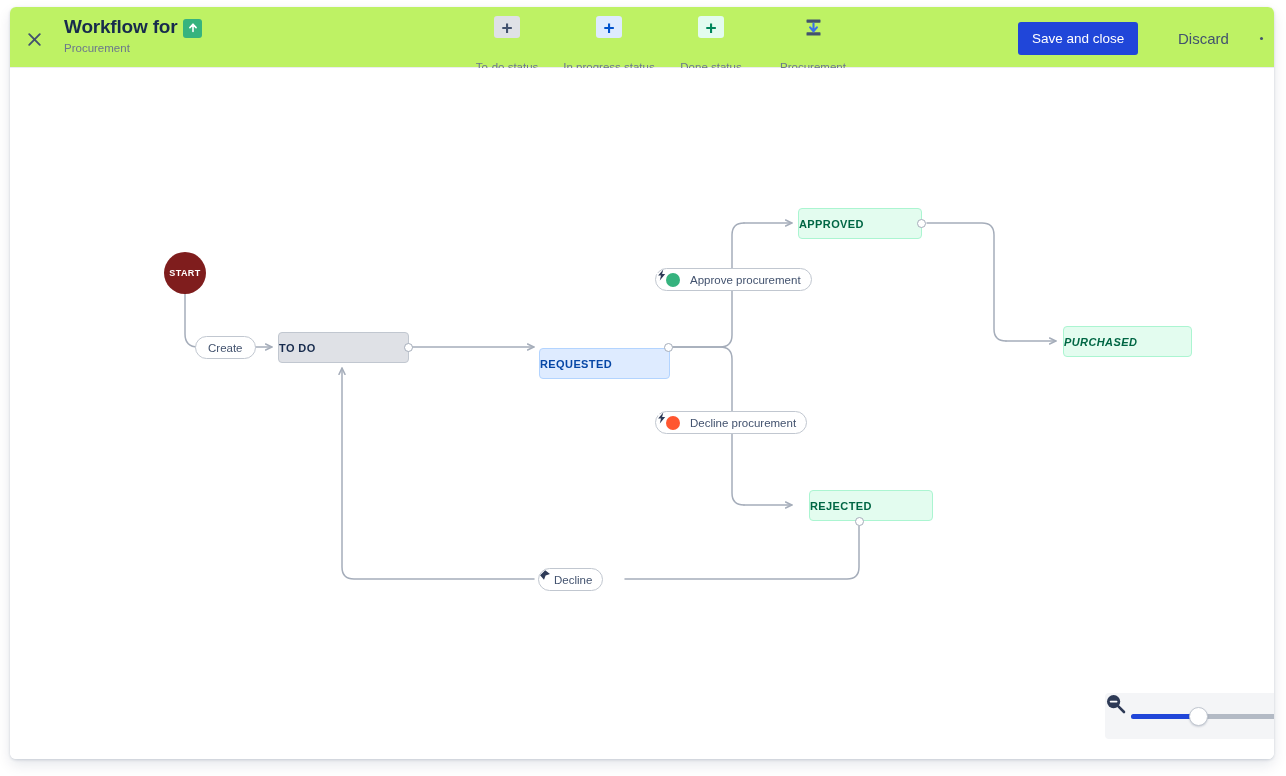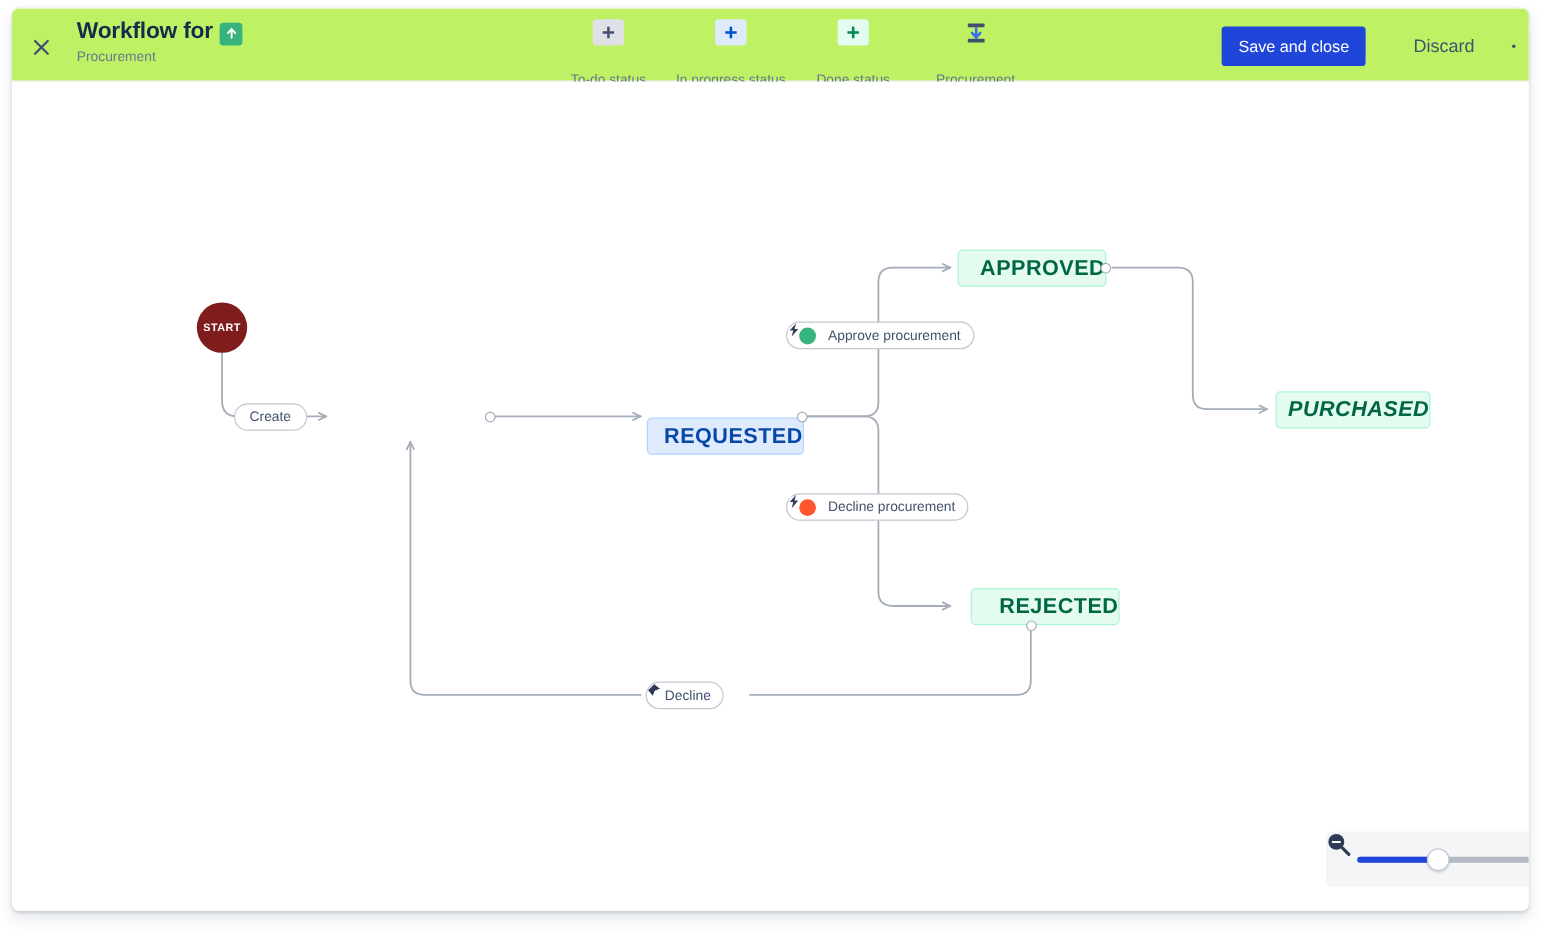--- a/index.html
+++ b/index.html
@@ -113,22 +113,22 @@
     width: 1264px; height: 691px;
     background: #ffffff; overflow: hidden;
   }
   .canvas svg { position: absolute; left: 0; top: 0; }
 
   
   .node {
     position: absolute;
     height: 31px;
     border-radius: 4px;
-    display: flex; align-items: center; justify-content: flex-end;
-    font-size: 18px; font-weight: bold; letter-spacing: 0.4px;
+    display: flex; align-items: center; justify-content: flex-start;
+    font-size: 11px; font-weight: bold; letter-spacing: 0.4px;
     cursor: pointer; white-space: nowrap;
   }
   .n-todo   { background: #DFE1E6; border: 1px solid #C1C7D0; color: #172B4D; }
   .n-req    { background: #DEEBFF; border: 1px solid #B3D4FF; color: #0747A6; }
   .n-green  { background: #E3FCEF; border: 1px solid #ABF5D1; color: #006644; }
 
   .start-node {
     position: absolute;
     width: 42px; height: 42px; border-radius: 50%;
     background: #7f1d1d; color: #ffffff;
@@ -281,20 +281,23 @@
 
           <path d="M849 458 L849 499 Q849 511 837 511 L615 511"></path>
           <path d="M524 511 L344 511 Q332 511 332 499 L332 300" marker-end="url(#arw)"></path>
         </g>
       </svg>
 
       <div class="start-node" style="left:154px; top:184px;">
         <span>START</span>
       </div>
 
+      <div class="node n-todo" style="left:268px; top:264px; width:131px;">
+        <span>TO DO</span>
+      </div>
       <div class="dot" style="left:394px; top:275px;"></div>
 
       <div class="node n-req" style="left:529px; top:264px; width:131px;margin-top:16px;">
         <span>REQUESTED</span>
       </div>
       <div class="dot" style="left:654px; top:275px;"></div>
 
       <div class="node n-green" style="left:788px; top:140px; width:124px;">
         <span>APPROVED</span>
       </div>

